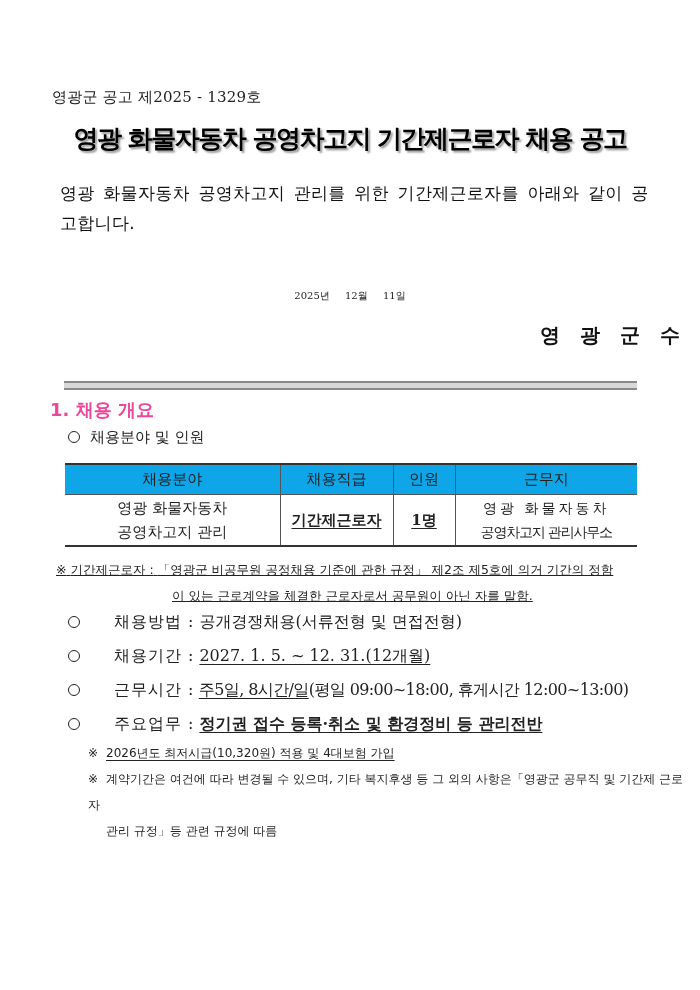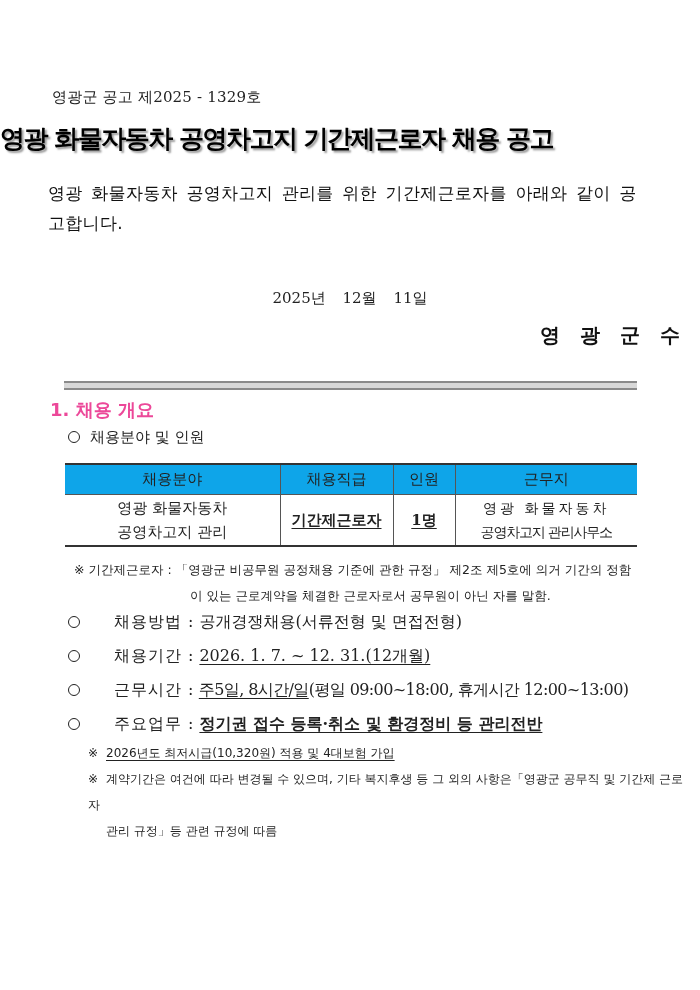--- a/index.html
+++ b/index.html
@@ -3,30 +3,30 @@
 <meta charset="utf-8">
 <style>
   html, body { margin: 0; padding: 0; }
   body {
     width: 700px; height: 990px; background: #ffffff; position: relative; overflow: hidden;
     font-family: "DejaVu Serif", "Liberation Serif", serif; color: #111;
   }
   .abs { position: absolute; }
   .notice-no { left: 52px; top: 88px; font-size: 15px; color: #222; letter-spacing: 0.2px; }
   .title {
-    left: 0; width: 700px; top: 122px; 
+    left: 0; width: 700px; top: 122px; text-align: center;
     font-family: "DejaVu Sans", "Liberation Sans", sans-serif; font-weight: bold;
     font-size: 25px; letter-spacing: -1.5px; color: #000;
     text-shadow: 2px 2px 2px #9a9a9a;
   }
   .intro {
-    left: 48px; width: 590px; top: 178px; font-size: 17px; line-height: 30px; color: #111;
+    left: 60px; width: 590px; top: 178px; font-size: 17px; line-height: 30px; color: #111;
     font-family: "DejaVu Sans", "Liberation Sans", sans-serif; letter-spacing: 0.3px; word-spacing: 3px;
   }
-  .date { left: 0; width: 700px; top: 289px; text-align: center; font-size: 15px; color: #222; }
+  .date { left: 0; width: 700px; top: 289px; text-align: center; font-size: 10px; color: #222; }
   .date span { margin: 0 6px; }
   .issuer {
     left: 0; width: 700px; top: 322px; text-align: right; font-size: 20px; font-weight: bold;
     letter-spacing: 20px; color: #111; padding-left: 20px; box-sizing: border-box;
   }
   .rule { left: 64px; width: 573px; top: 381px; height: 5px; border-top: 2px solid #8a8a8a; border-bottom: 2px solid #8a8a8a; background: #d8d8d8; }
   .sec-title {
     left: 50px; top: 398px; font-size: 18px; font-weight: bold;
     font-family: "DejaVu Sans", "Liberation Sans", sans-serif; color: #ec4899;
   }
@@ -42,21 +42,21 @@
   }
   table.recruit th:first-child, table.recruit td:first-child { border-left: none; }
   table.recruit td {
     text-align: center; border-left: 1px solid #555; border-bottom: 2px solid #333;
     padding: 1px 0; line-height: 24px;
   }
   .u-bold { font-weight: bold; text-decoration: underline; text-underline-offset: 3px; }
   .workplace { font-size: 14px; line-height: 24px; }
   .wp1 { letter-spacing: 3px; }
   .wp2 { letter-spacing: -1.2px; }
-  .note1 { left: 74px; top: 557px; width: 600px; font-size: 12.5px; line-height: 26px; color: #222; font-family: "DejaVu Sans", "Liberation Sans", sans-serif; }
+  .note1 { left: 56px; top: 557px; width: 600px; font-size: 12.5px; line-height: 26px; color: #222; font-family: "DejaVu Sans", "Liberation Sans", sans-serif; text-decoration: underline; }
   .note1 .cont { padding-left: 116px; }
   .item-label { letter-spacing: 1px; margin-left: 24px; }
   .colon { margin: 0 6px; }
   .val-u { text-decoration: underline; text-underline-offset: 3px; }
   .val-b { font-weight: bold; text-decoration: underline; text-underline-offset: 3px; }
   .notes2 { left: 70px; width: 600px; font-family: "DejaVu Sans", "Liberation Sans", sans-serif; font-size: 12px; color: #222; }
   .note-row { position: absolute; left: 18px; width: 600px; line-height: 26px; }
   .note-row .mark { display: inline-block; width: 18px; }
   .note-row .cont { padding-left: 18px; }
   .u { text-decoration: underline; text-underline-offset: 3px; }
@@ -124,21 +124,21 @@
     <span>「영광군 비공무원 공정채용 기준에 관한 규정」 제2조 제5호에 의거 기간의 정함</span>
   </div>
   <div class="cont">이 있는 근로계약을 체결한 근로자로서 공무원이 아닌 자를 말함.</div>
 </div>
 
 <div class="abs bullet-line" style="top:612px; font-size:16px;">
   <span class="circle"></span><span class="item-label">채용방법</span><span class="colon">:</span><span>공개경쟁채용(서류전형 및 면접전형)</span>
 </div>
 
 <div class="abs bullet-line" style="top:646px; font-size:16px;">
-  <span class="circle"></span><span class="item-label">채용기간</span><span class="colon">:</span><span class="val-u">2026. 1. 7. ~ 12. 31.(12개월)</span>
+  <span class="circle"></span><span class="item-label">채용기간</span><span class="colon">:</span><span class="val-u">2027. 1. 5. ~ 12. 31.(12개월)</span>
 </div>
 
 <div class="abs bullet-line" style="top:680px; font-size:16px; letter-spacing:-0.6px;">
   <span class="circle"></span><span class="item-label">근무시간</span><span class="colon">:</span><span class="val-u">주5일, 8시간/일</span><span>(평일 09:00~18:00, 휴게시간 12:00~13:00)</span>
 </div>
 
 <div class="abs bullet-line" style="top:714px; font-size:16px;">
   <span class="circle"></span><span class="item-label">주요업무</span><span class="colon">:</span><span class="val-b">정기권 접수 등록·취소 및 환경정비 등 관리전반</span>
 </div>
 

